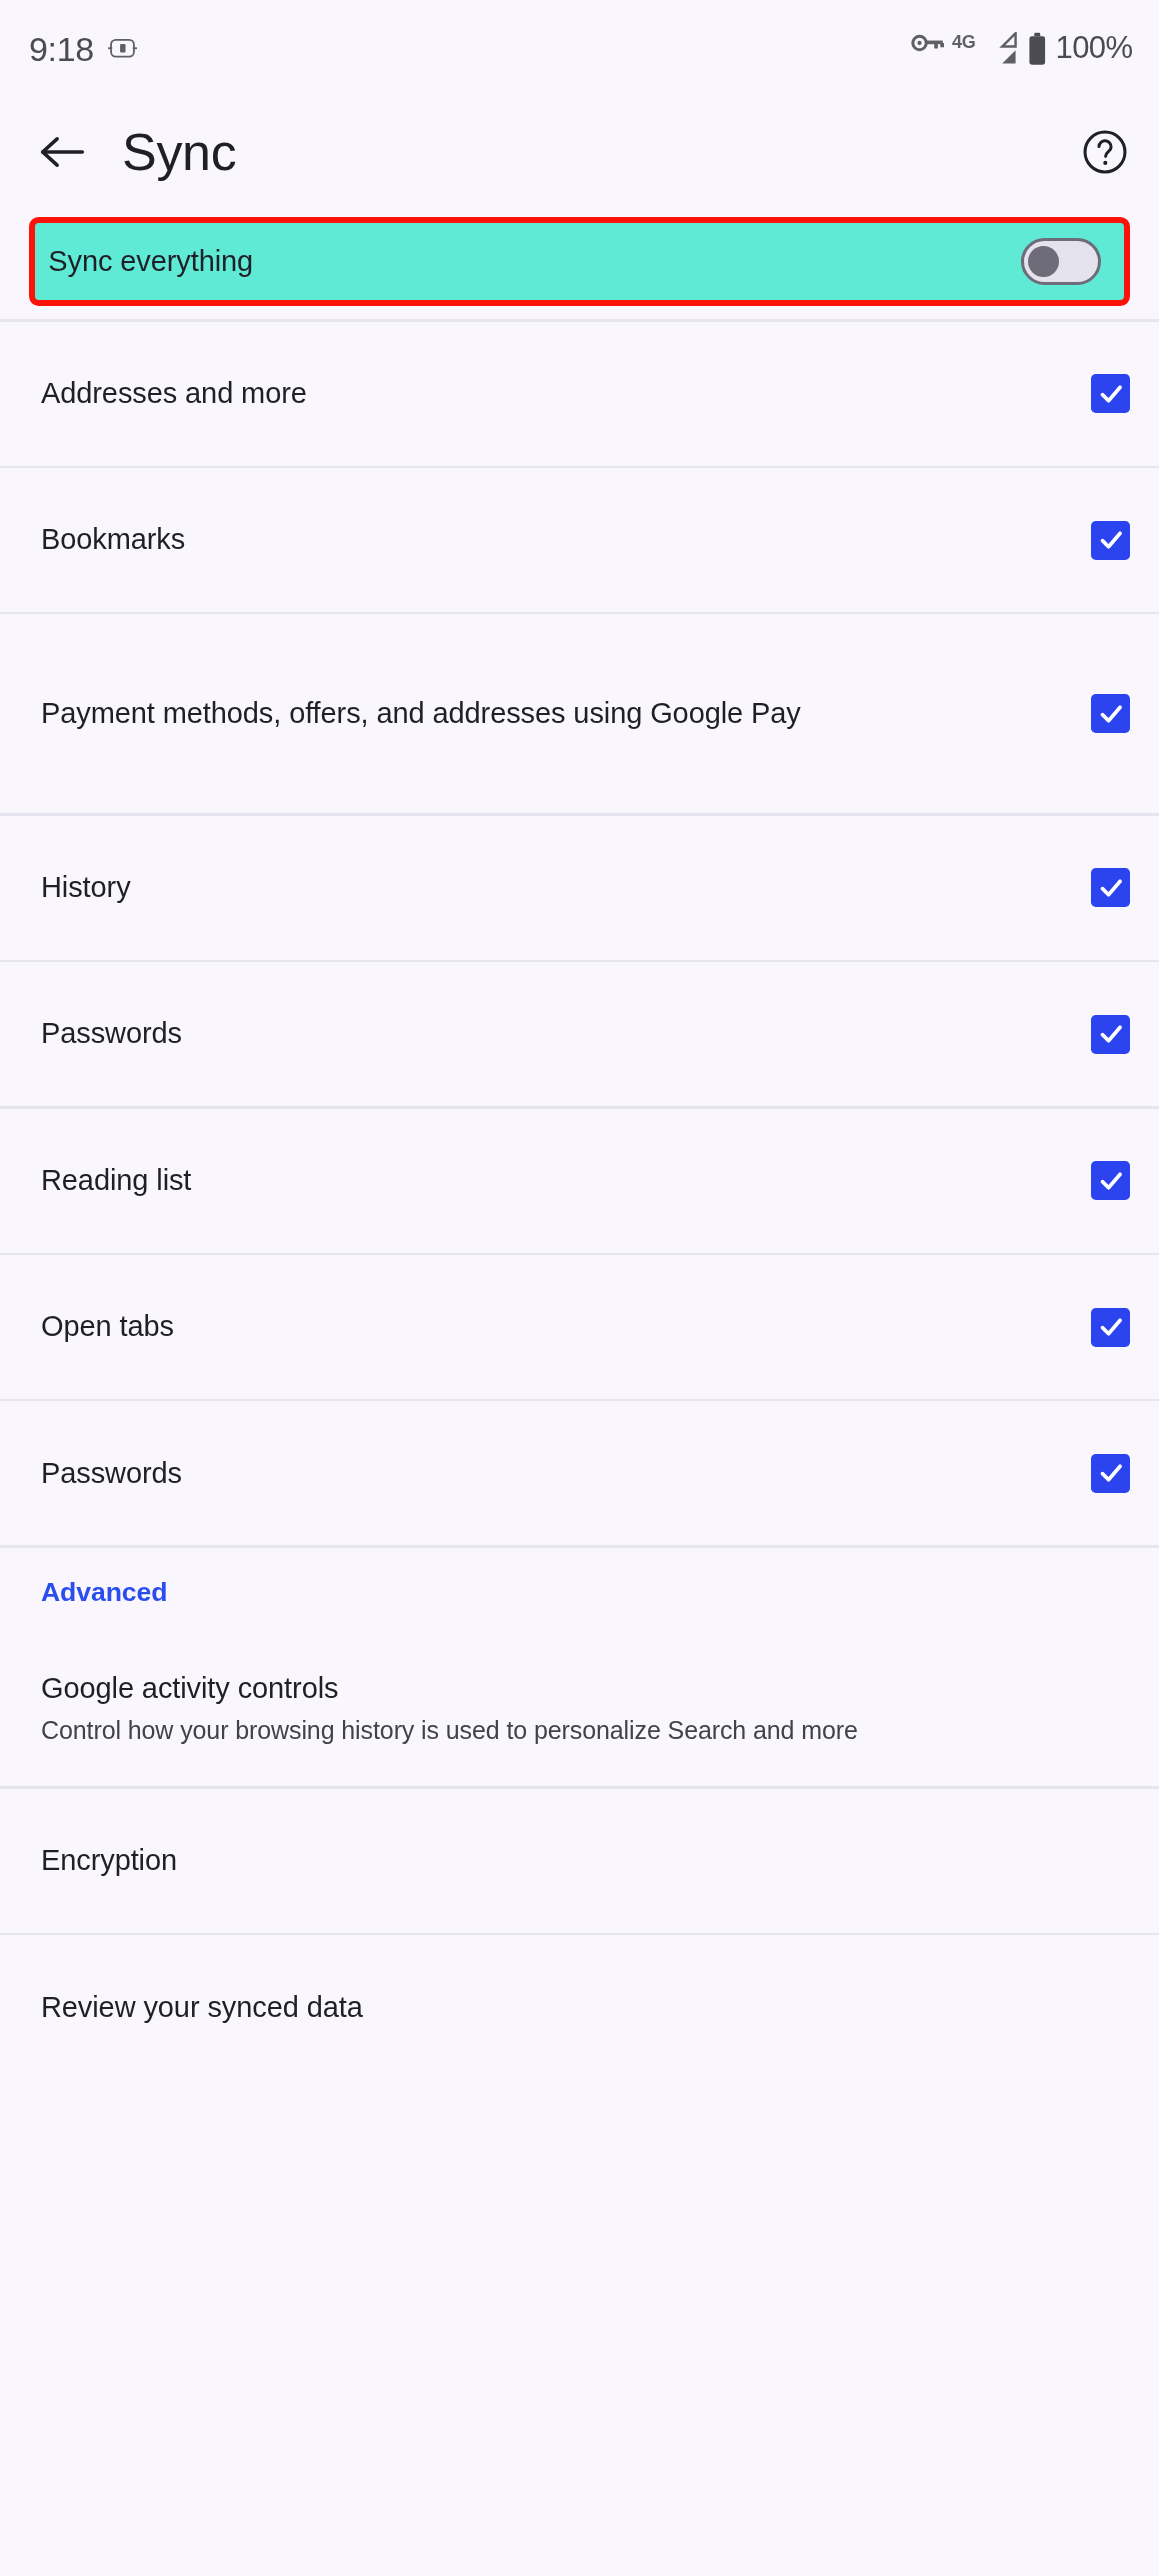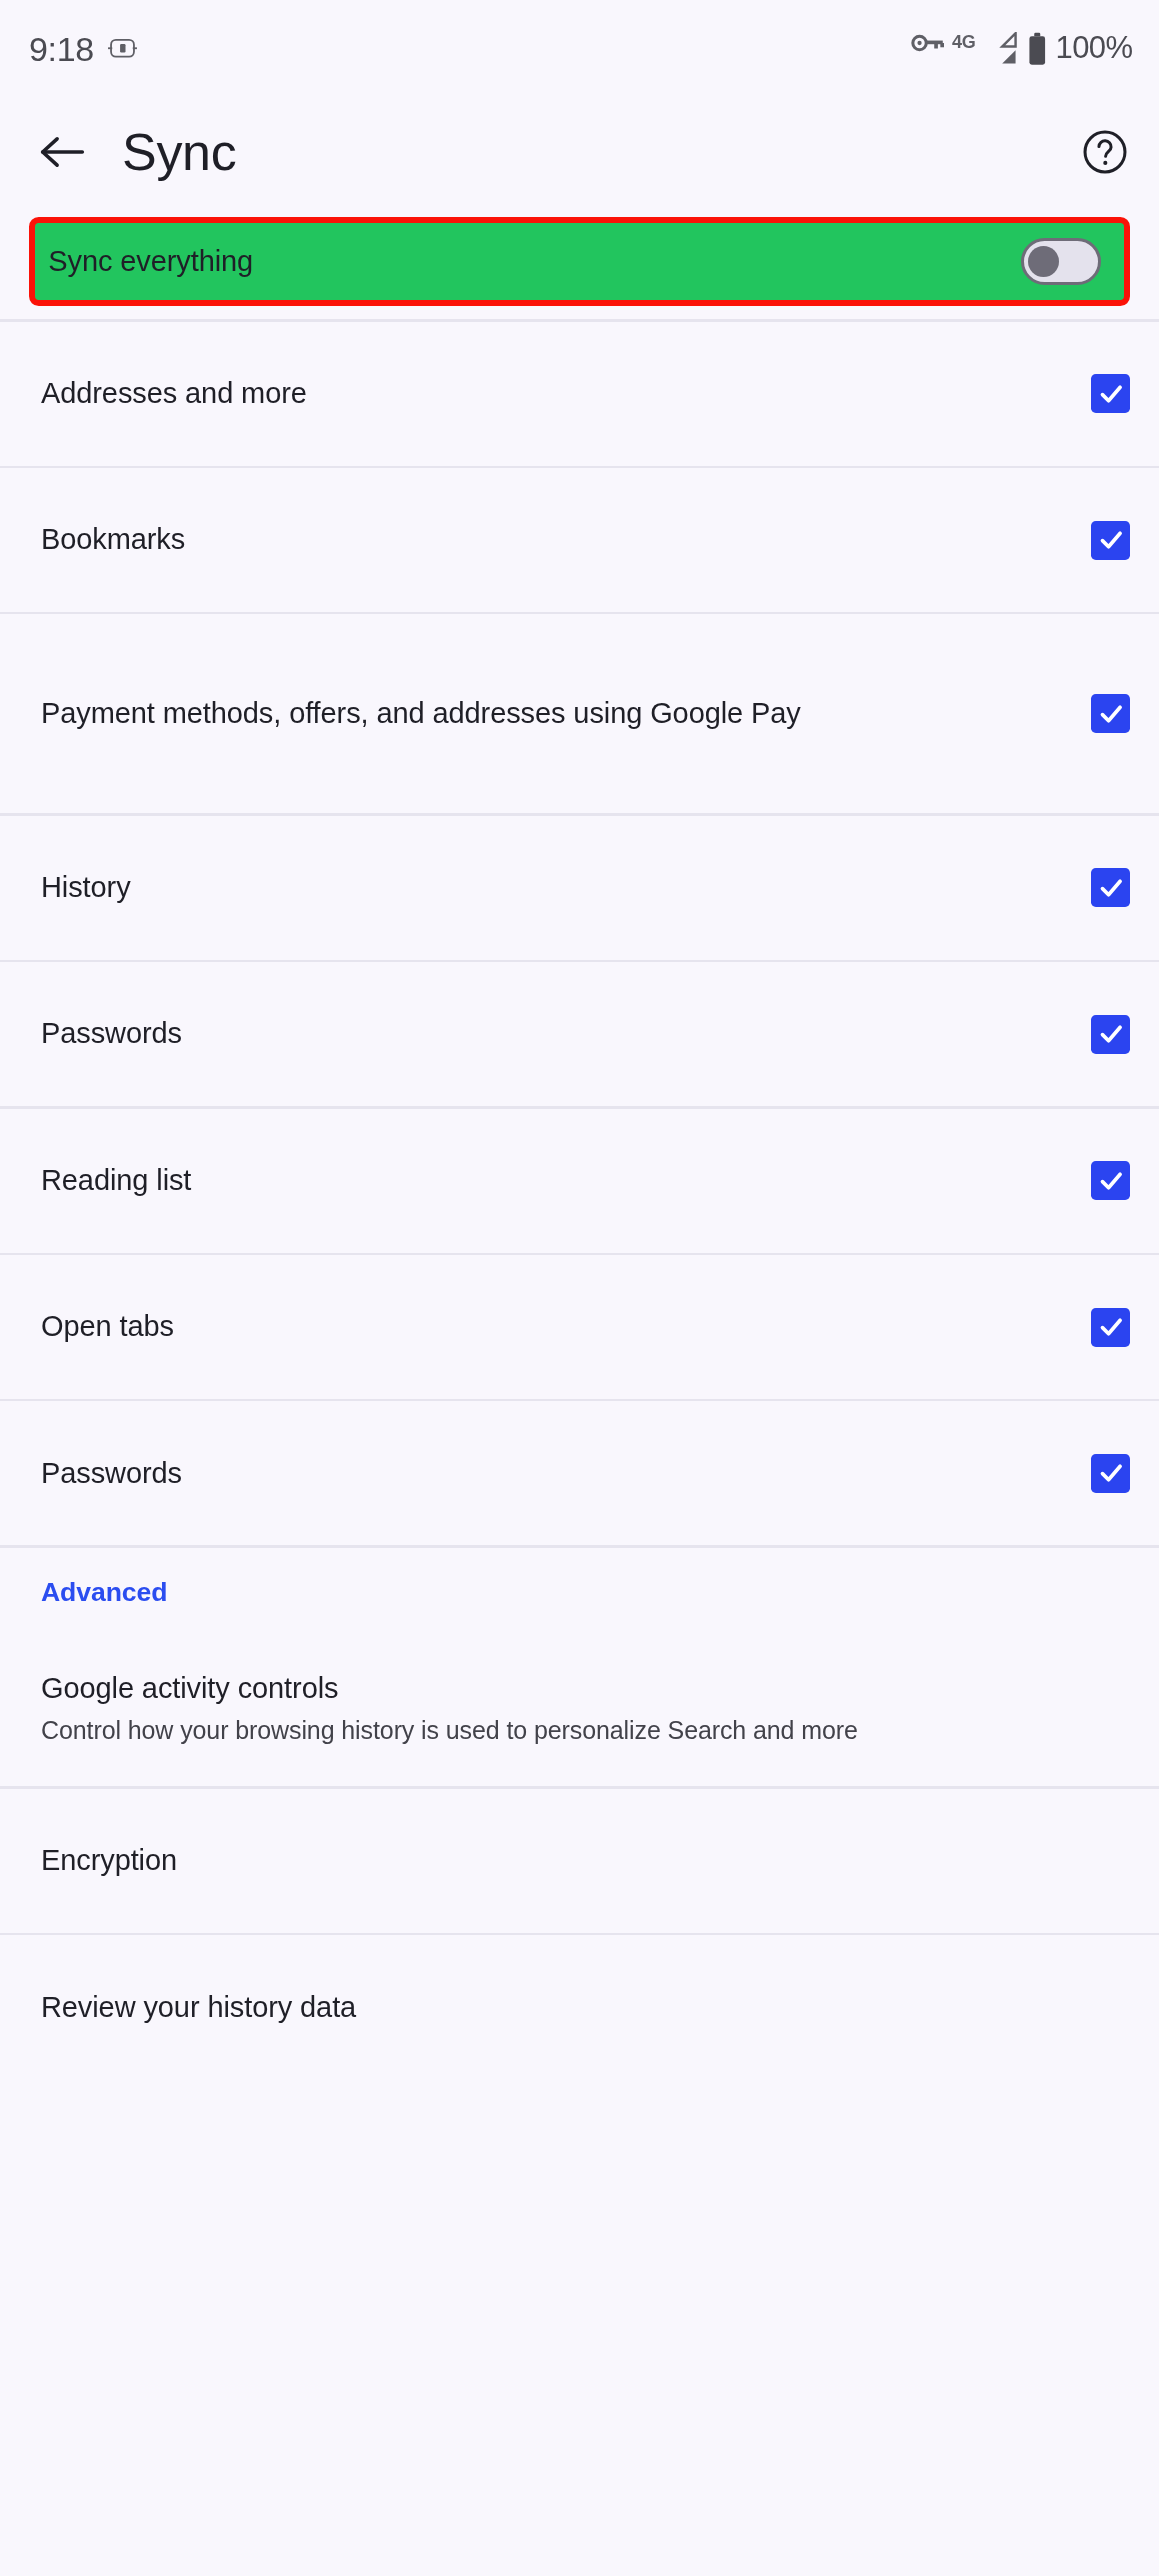--- a/index.html
+++ b/index.html
@@ -35,21 +35,21 @@
     font-size:52px; color:#1f1f27; margin-left:34px; flex:1 1 auto;
     letter-spacing:-0.3px; line-height:1;
   }
   .appbar-help { width:54px; height:54px; display:flex; align-items:center; justify-content:center; flex:0 0 auto; }
 
   
   .highlight-wrap { position:relative; padding:0 29px; margin-top:11px; }
   .highlight-box {
     border:6px solid #fb1208;
     border-radius:9.7px;
-    background:#22c55e;
+    background:#5eead4;
     height:89px;
     display:flex; align-items:center; justify-content:space-between;
     padding:0 23px 0 13.3px;
   }
   .row-label { font-size:29px; color:#1f1f27; letter-spacing:-0.1px; line-height:1.15; }
 
   
   .switch {
     width:80px; height:47px; border-radius:23.5px;
     background:#e4e2ed; border:3.6px solid #6e6c78;
@@ -275,19 +275,19 @@
       <div class="block-sub">Control how your browsing history is used to personalize Search and more</div>
     </div>
 
     <div class="divider"></div>
     <div class="row-simple">
       <span class="row-simple-label">Encryption</span>
     </div>
 
     <div class="divider"></div>
     <div class="row-simple">
-      <span class="row-simple-label">Review your history data</span>
+      <span class="row-simple-label">Review your synced data</span>
     </div>
 
     <div class="tail"></div>
   </div>
 </div>
 
 
 </body></html>

